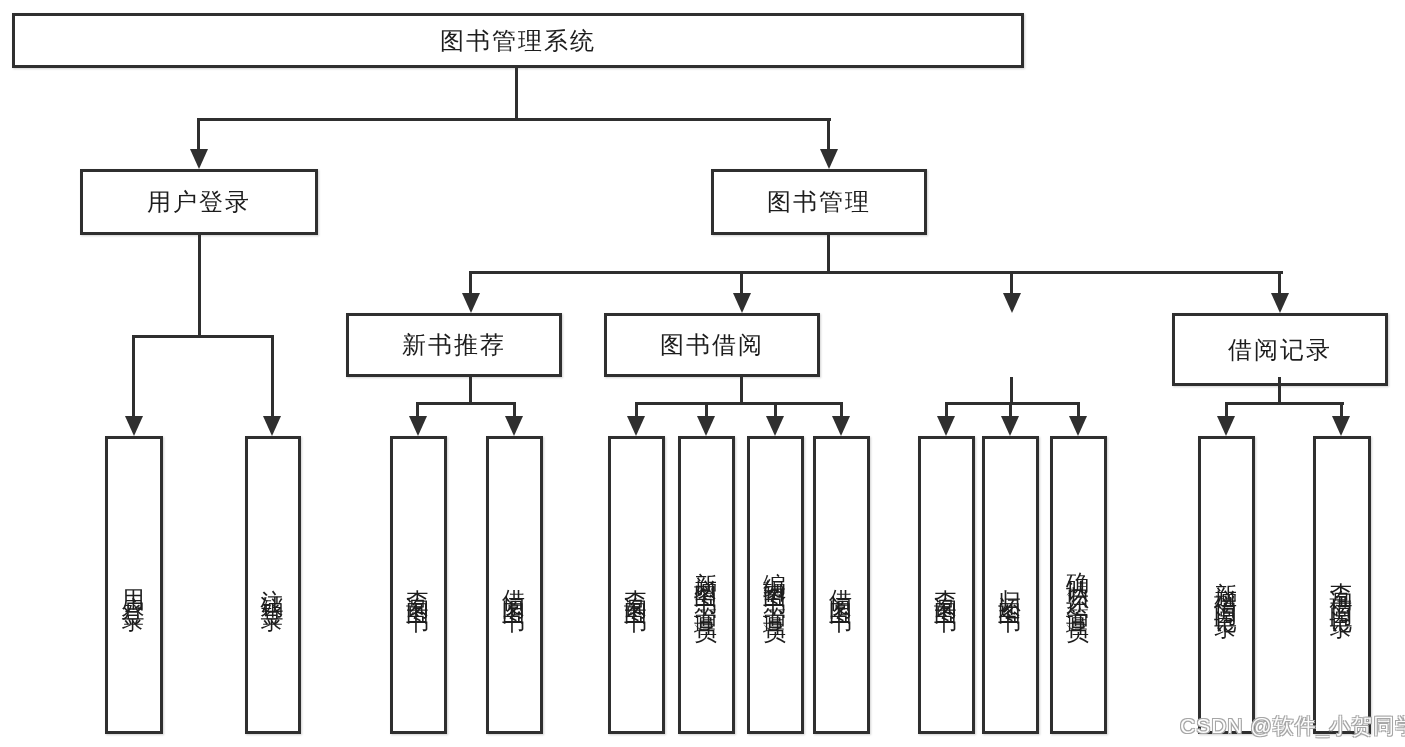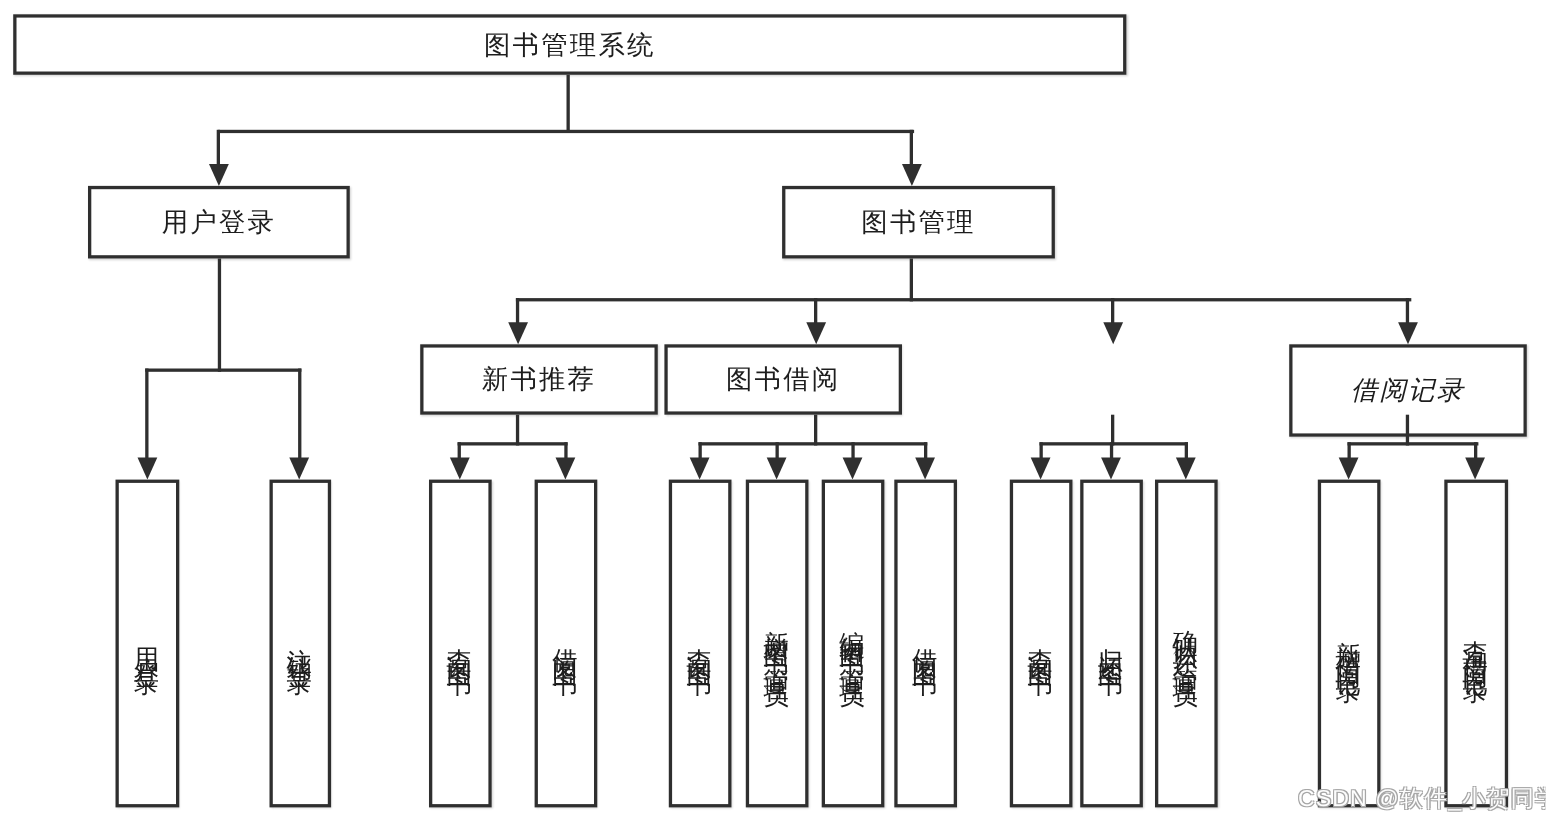--- a/index.html
+++ b/index.html
@@ -77,43 +77,43 @@
   <div class="box" style="left:12px; top:13px; width:1012px; height:55px;">图书管理系统</div>
 
   <div class="vline" style="left:515px; top:68px; width:3px; height:52px;"></div>
   <div class="hline" style="left:198px; top:118px; width:633px; height:3px;"></div>
   <div class="vline" style="left:197px; top:118px; width:3px; height:32px;"></div>
   <div class="arrow" style="left:190px; top:149px;"></div>
   <div class="vline" style="left:827px; top:118px; width:3px; height:32px;"></div>
   <div class="arrow" style="left:820px; top:149px;"></div>
 
   <div class="box" style="left:80px; top:169px; width:238px; height:66px;">用户登录</div>
-  <div class="box" style="left:711px; top:169px; width:248px; height:66px;">图书管理</div>
+  <div class="box" style="left:711px; top:169px; width:216px; height:66px;">图书管理</div>
 
   <div class="vline" style="left:198px; top:235px; width:3px; height:103px;"></div>
   <div class="hline" style="left:132px; top:335px; width:142px; height:3px;"></div>
   <div class="vline" style="left:132px; top:335px; width:3px; height:84px;"></div>
   <div class="arrow" style="left:125px; top:416px;"></div>
   <div class="vline" style="left:271px; top:335px; width:3px; height:84px;"></div>
   <div class="arrow" style="left:263px; top:416px;"></div>
 
   <div class="vline" style="left:827px; top:235px; width:3px; height:39px;"></div>
   <div class="hline" style="left:469px; top:271px; width:814px; height:3px;"></div>
   <div class="vline" style="left:469px; top:271px; width:3px; height:24px;"></div>
   <div class="arrow" style="left:462px; top:293px;"></div>
   <div class="vline" style="left:740px; top:271px; width:3px; height:24px;"></div>
   <div class="arrow" style="left:733px; top:293px;"></div>
   <div class="vline" style="left:1010px; top:271px; width:3px; height:24px;"></div>
   <div class="arrow" style="left:1003px; top:293px;"></div>
   <div class="vline" style="left:1278px; top:271px; width:3px; height:24px;"></div>
   <div class="arrow" style="left:1271px; top:293px;"></div>
 
-  <div class="box" style="left:382px; top:313px; width:216px; height:64px;">新书推荐</div>
+  <div class="box" style="left:346px; top:313px; width:216px; height:64px;">新书推荐</div>
   <div class="box" style="left:604px; top:313px; width:216px; height:64px;">图书借阅</div>
-  <div class="box" style="left:1172px; top:313px; width:216px; height:84px;font-style:italic;">借阅记录</div>
+  <div class="box" style="left:1172px; top:313px; width:216px; height:73px;">借阅记录</div>
 
   <div class="vline" style="left:469px; top:377px; width:3px; height:28px;"></div>
   <div class="hline" style="left:416px; top:402px; width:100px; height:3px;"></div>
   <div class="vline" style="left:416px; top:402px; width:3px; height:17px;"></div>
   <div class="arrow" style="left:409px; top:416px;"></div>
   <div class="vline" style="left:513px; top:402px; width:3px; height:17px;"></div>
   <div class="arrow" style="left:505px; top:416px;"></div>
 
   <div class="vline" style="left:740px; top:377px; width:3px; height:28px;"></div>
   <div class="hline" style="left:635px; top:402px; width:208px; height:3px;"></div>

